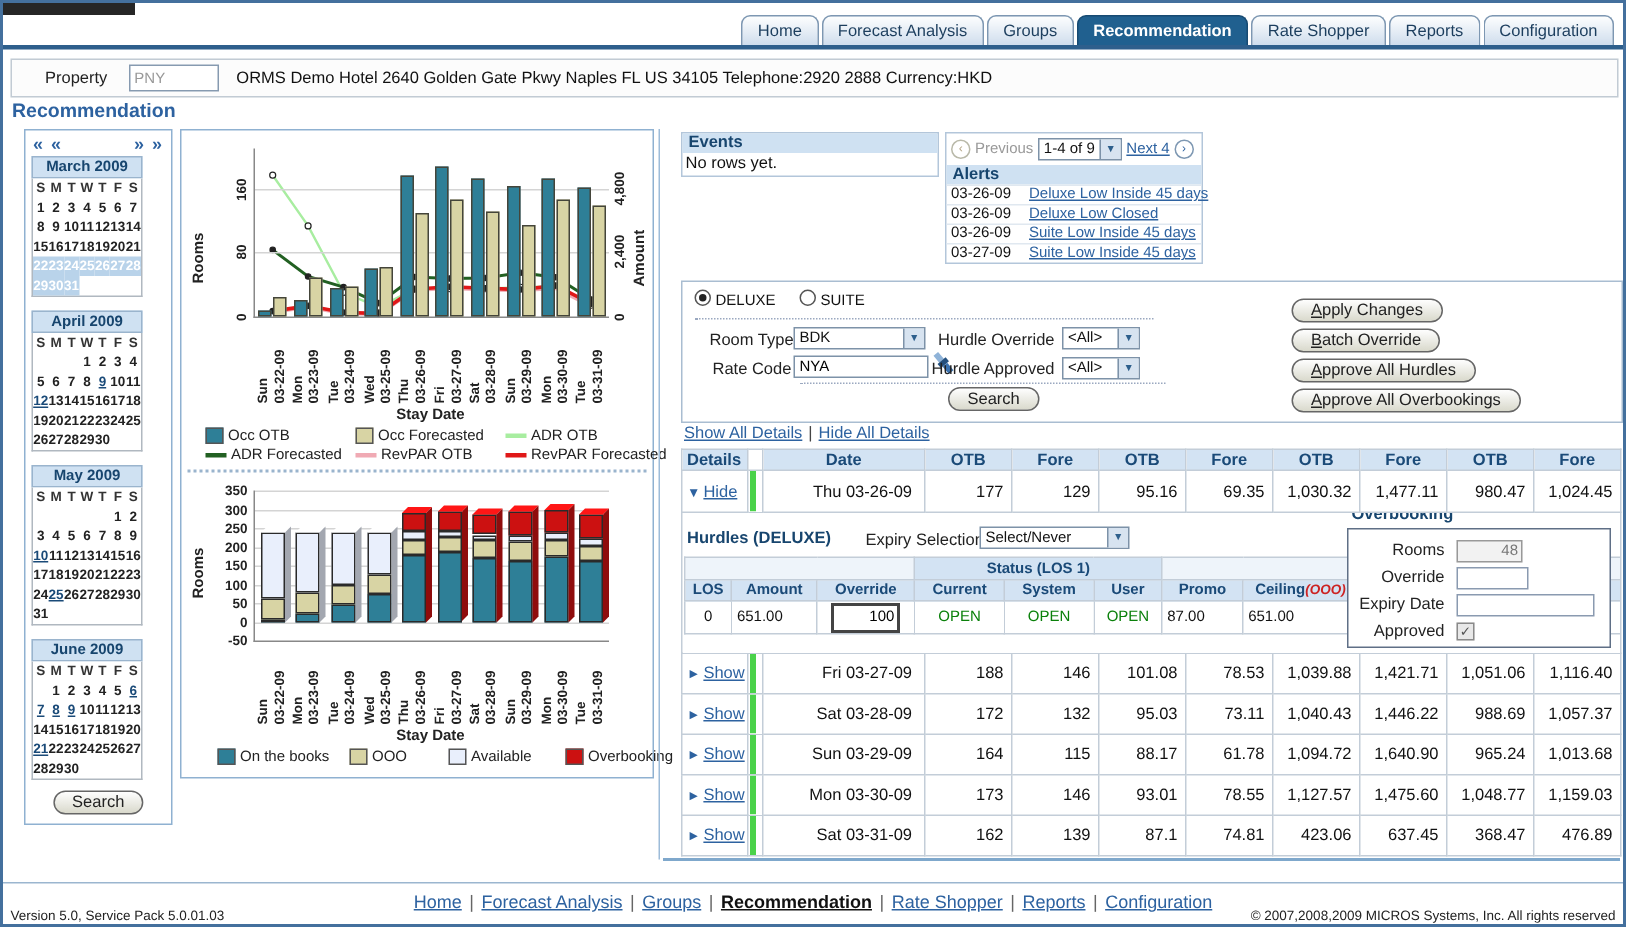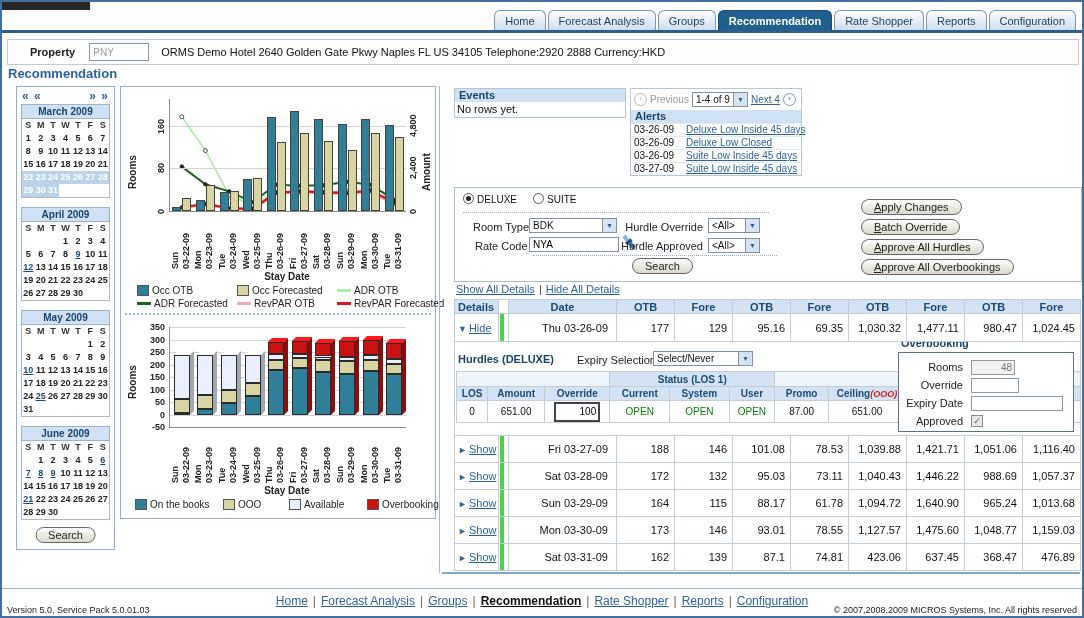--- a/index.html
+++ b/index.html
@@ -9,31 +9,31 @@
   
   #title-strip{position:absolute;left:0;top:0;width:88px;height:8px;background:#262626;}
   #tabbar{position:absolute;right:6px;top:4px;height:24px;display:flex;align-items:flex-end;gap:2px;}
   .tab{padding:4px 10px 3px;font-size:11px;color:#1c3e5e;background:linear-gradient(#fdfefe,#cfdded);
     border:1px solid #7d97b2;border-bottom:none;border-radius:6px 6px 0 0;white-space:nowrap;cursor:pointer;}
   .tab.active{background:#20608f;color:#fff;font-weight:bold;border-color:#174a72;}
   #tab-underline{position:absolute;left:0;top:28px;width:100%;height:3px;background:#2e5f8c;}
   
   #property-bar{position:absolute;left:5px;top:37px;width:1070px;height:24px;border:1px solid #c2cbd4;
     background:#fcfcfc;display:flex;align-items:center;}
-  .plabel{margin-left:22px;color:#222;font-weight:bold;}
+  .plabel{margin-left:22px;color:#222;}
   #property-input{margin-left:14px;width:52px;height:14px;font-size:10px;color:#999;
     border:1px solid #869ab0;padding:1px 3px;font-family:inherit;}
   .pinfo{margin-left:12px;color:#111;}
   #page-title{position:absolute;left:6px;top:64px;font-size:13px;font-weight:600;color:#2d62a0;}
   
   #calendar-panel{position:absolute;left:14px;top:84px;width:97px;height:462px;border:1px solid #8fb1d1;}
   #cal-nav{position:absolute;left:5px;right:5px;top:2px;display:flex;justify-content:space-between;
     color:#2d62a0;font-size:12px;font-weight:bold;}
   #cal-nav span{cursor:pointer;letter-spacing:1px;}
-  #months{position:absolute;left:4px;top:17px;width:89px;}
+  #months{position:absolute;left:4px;top:17px;width:74px;}
   .month{margin-bottom:9px;}
   .mhead{background:#cfe1f2;border:1px solid #9ab4cd;color:#17456e;font-weight:bold;font-size:10px;
     text-align:center;height:13px;line-height:13px;}
   .mgrid{background:#fff;border:1px solid #b0b8c0;border-top:none;display:grid;
     grid-template-columns:repeat(7,1fr);}
   .mc{height:13px;line-height:13px;font-size:9px;font-weight:bold;text-align:center;color:#222;}
   .mc.wd{color:#333;}
   .mc.sel{background:#b9d3ea;color:#fff;}
   .mc.und{color:#1a4a78;text-decoration:underline;}
   .pill{border:1px solid #666;border-radius:9px;background:linear-gradient(#fefefe,#d9d9cc);
@@ -52,21 +52,21 @@
     border-left:1px solid #888;border-bottom:1px solid #888;overflow:visible;}
   .grid{position:absolute;left:0;width:100%;height:1px;background:#d4d4d4;}
   .bar{position:absolute;box-sizing:border-box;border:1px solid #44453a;}
   .ytick{position:absolute;font-size:9px;font-weight:bold;color:#222;display:flex;align-items:center;justify-content:center;}
   .ytick2{position:absolute;font-size:9px;font-weight:bold;color:#222;width:30px;text-align:right;}
   .xlab{position:absolute;display:flex;justify-content:center;}
   .xlab .vtext{font-size:9px;font-weight:bold;color:#222;line-height:11px;}
   .xtitle{position:absolute;font-size:10px;font-weight:bold;color:#222;text-align:center;width:236px;left:48px;}
   #c1-xtitle{top:184px;} #c2-xtitle{top:398px;}
   #legend1{position:absolute;left:12px;top:198px;width:298px;height:27px;}
-  #legend2{position:absolute;left:14px;top:412px;width:340px;height:14px;}
+  #legend2{position:absolute;left:24px;top:412px;width:340px;height:14px;}
   .litem{position:absolute;display:flex;align-items:center;font-size:10px;color:#222;white-space:nowrap;}
   .sw{display:inline-block;margin-right:3px;border:1px solid #555;}
   #chart-divider{position:absolute;left:4px;right:4px;top:226px;border-top:2px dotted #9ab4cd;}
   .seg,.cap,.side{position:absolute;box-sizing:border-box;}
   .seg{border:1px solid #2a2a2a;}
   
   #right-divider{position:absolute;left:437px;top:84px;height:487px;border-left:1px solid #9dbcd9;}
   .boxhead{background:#cfe1f2;color:#17456e;font-weight:bold;font-size:11px;height:13px;
     line-height:13px;padding-left:4px;}
   #events-box{position:absolute;left:452px;top:86px;width:170px;border:1px solid #b3c6da;background:#fff;}
@@ -134,21 +134,21 @@
   #detail-template{display:none;position:relative;width:100%;height:100%;}
   #hurdles-title{position:absolute;left:3px;top:11px;font-weight:bold;color:#17456e;font-size:11px;}
   #expiry-label{position:absolute;left:122px;top:12px;font-size:11px;color:#222;}
   #expiry-select{position:absolute;left:198px;top:9px;width:100px;}
   #hurdles-table{position:absolute;left:1px;top:29px;border-collapse:collapse;table-layout:fixed;width:440px;}
   #hurdles-table th,#hurdles-table td{border:1px solid #c3cdd8;font-size:10px;white-space:nowrap;overflow:visible;}
   #hurdles-table tr.hgroup th{height:12px;background:#d3e3f3;color:#1a4a78;font-weight:bold;}
   #hurdles-table tr.hgroup th.blankh{background:#eef4fa;}
   #hurdles-table tr.hhead th{height:13px;background:#d3e3f3;color:#1a4a78;font-weight:bold;padding:0 2px;}
   #hurdles-table tr.hrow td{height:21px;background:#fff;padding:0 3px;}
-  #hurdles-table td.c{text-align:center;} #hurdles-table td.r{text-align:center;}
+  #hurdles-table td.c{text-align:center;} #hurdles-table td.r{text-align:left;}
   .open{color:#0a800a;}
   .ooo{color:#cc2222;font-style:italic;font-size:9px;font-weight:bold;}
   #override-input{width:38px;height:14px;border:2px solid #444;text-align:right;font-size:10px;font-family:inherit;}
   #hurdle-expiry-input{width:70px;height:13px;border:1px solid #555;font-size:10px;font-family:inherit;}
   .cb{display:inline-block;width:10px;height:10px;border:1px solid #8a8a8a;background:#e8e8e8;
     font-size:9px;line-height:10px;color:#555;text-align:center;vertical-align:middle;}
   #ob-title{position:absolute;left:446px;top:-5px;font-weight:bold;color:#17456e;font-size:11px;}
   #ob-box{position:absolute;left:443px;top:10px;width:174px;height:78px;border:1px solid #5f6f86;background:#fff;}
   .obrow{position:absolute;left:0;width:100%;height:16px;}
   .obrow .oblabel{position:absolute;left:2px;width:62px;text-align:right;font-size:11px;color:#222;top:1px;}

